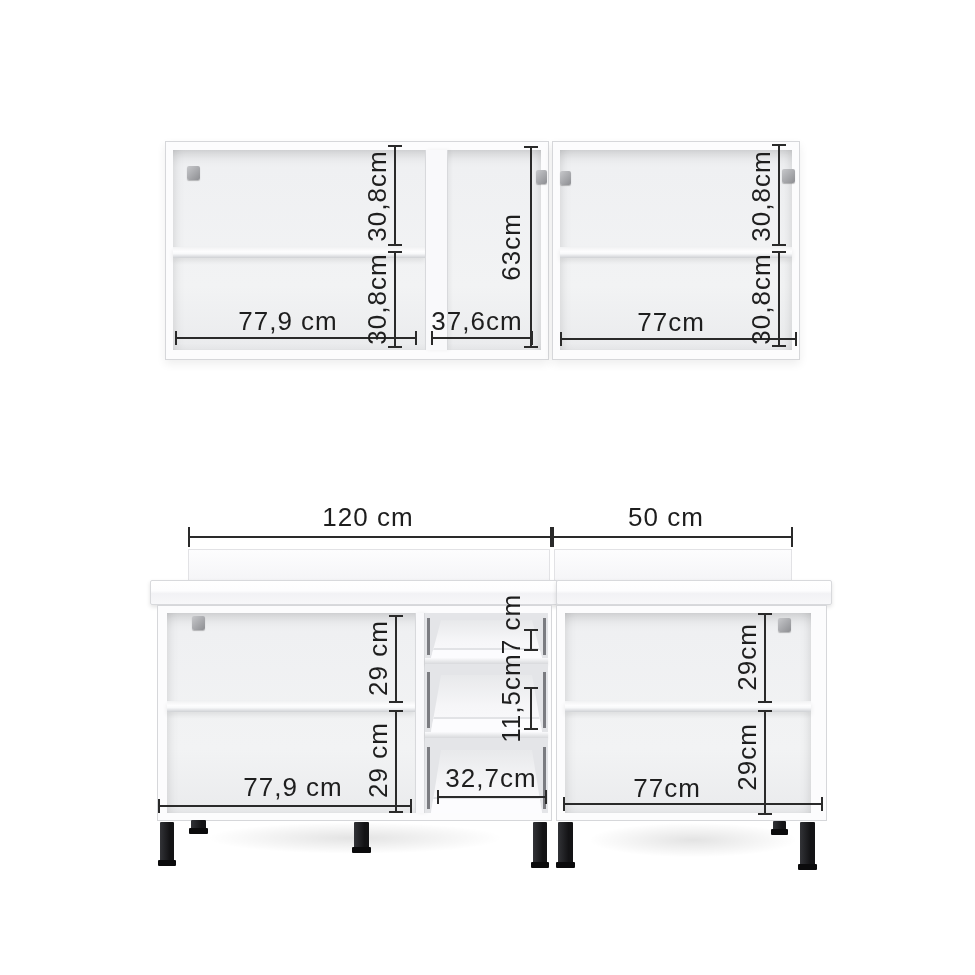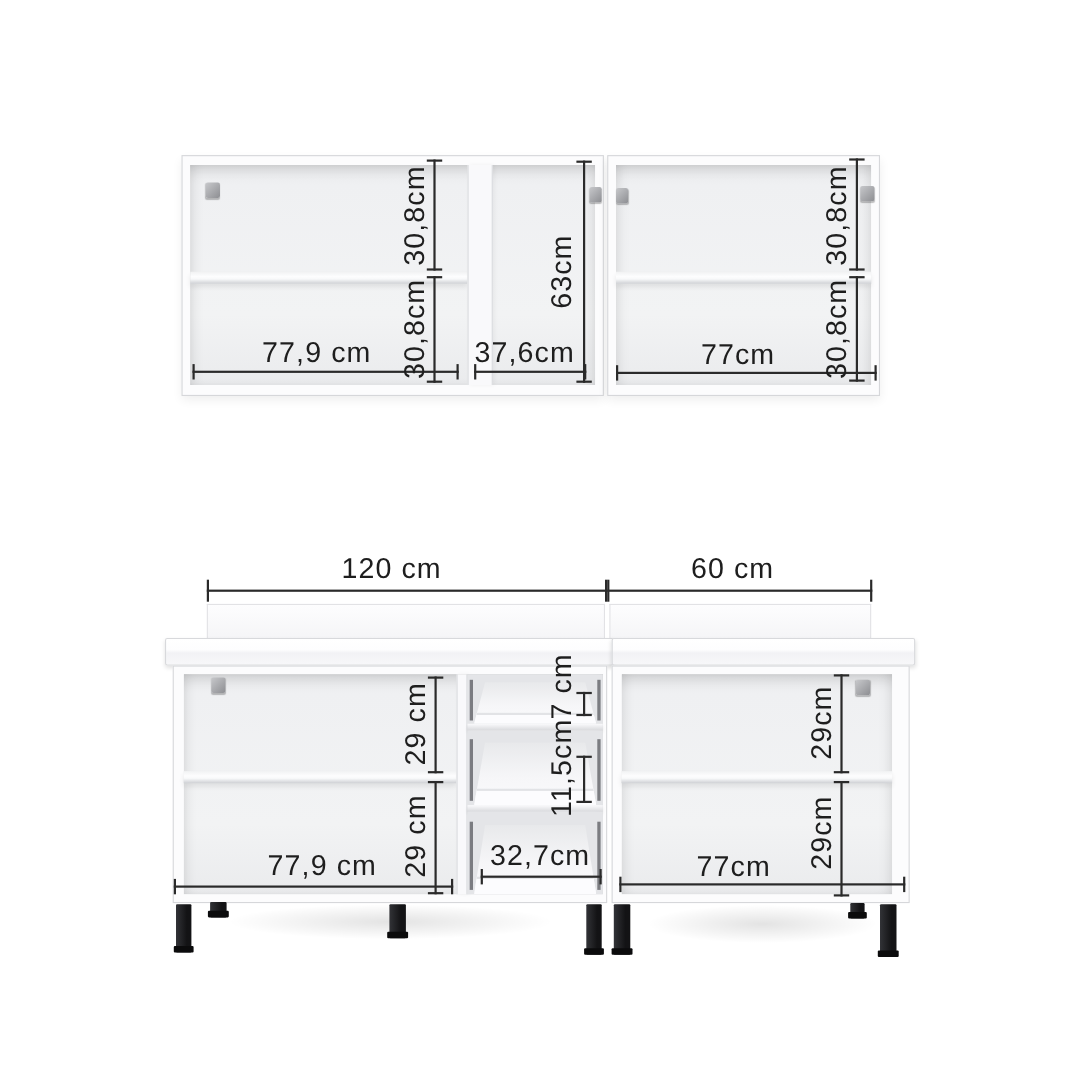--- a/index.html
+++ b/index.html
@@ -113,22 +113,22 @@
   <div class="dim-label v" style="left:377px;top:299px">30,8cm</div>
   <div class="dim-label v" style="left:511px;top:247px">63cm</div>
   <div class="dim-label v" style="left:761px;top:196px">30,8cm</div>
   <div class="dim-label v" style="left:761px;top:299px">30,8cm</div>
   <div class="dim-label" style="left:288px;top:321px">77,9 cm</div>
   <div class="dim-label" style="left:477px;top:321px">37,6cm</div>
   <div class="dim-label" style="left:671px;top:322px">77cm</div>
 
   <div class="dh big" style="left:188px;top:536px;width:364px"></div>
   <div class="dh big" style="left:552px;top:536px;width:241px"></div>
-  <div class="dim-label" style="left:356px;top:517px">120 cm</div>
-  <div class="dim-label" style="left:666px;top:517px">60 cm</div>
+  <div class="dim-label" style="left:368px;top:517px">120 cm</div>
+  <div class="dim-label" style="left:666px;top:517px">50 cm</div>
 
   <div class="panel" style="left:188px;top:549px;width:362px;height:32px"></div>
   <div class="panel" style="left:554px;top:549px;width:238px;height:32px"></div>
 
   <div class="counter" style="left:150px;top:580px;width:408px;height:25px"></div>
   <div class="counter" style="left:556px;top:580px;width:276px;height:25px"></div>
 
   <div class="shadow" style="left:150px;top:816px;width:410px;height:44px"></div>
   <div class="shadow" style="left:548px;top:816px;width:290px;height:48px"></div>
 

